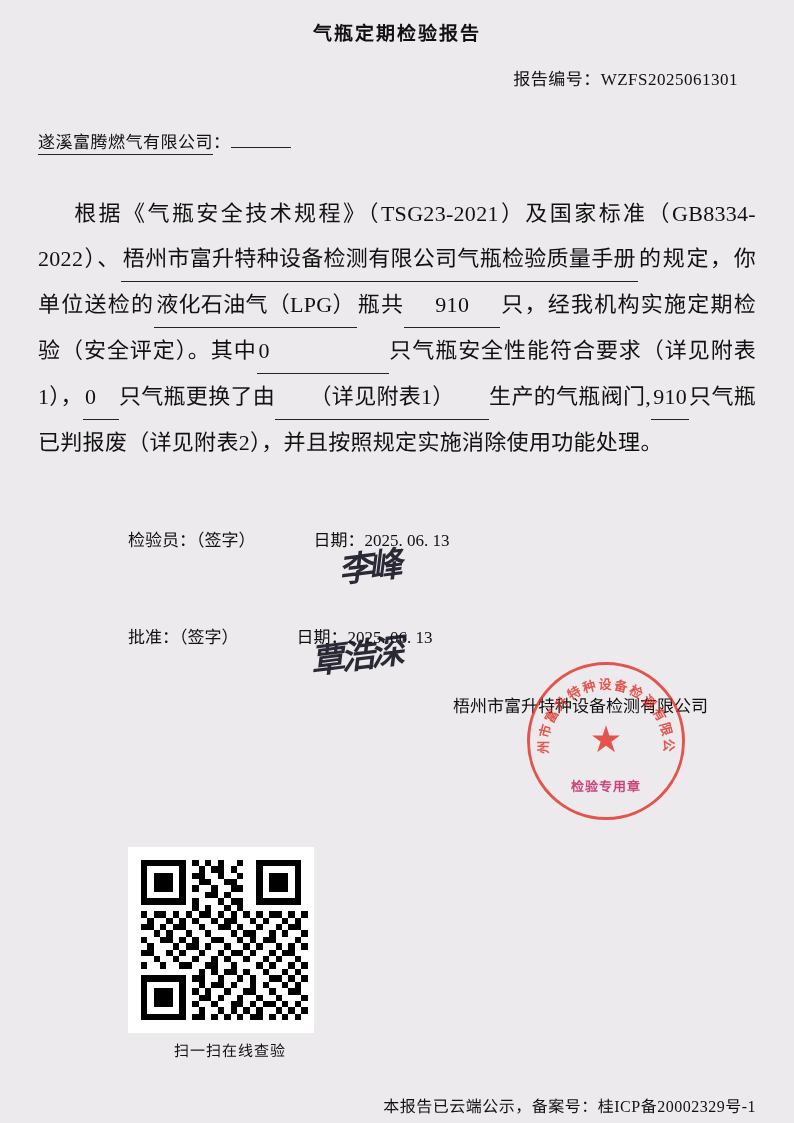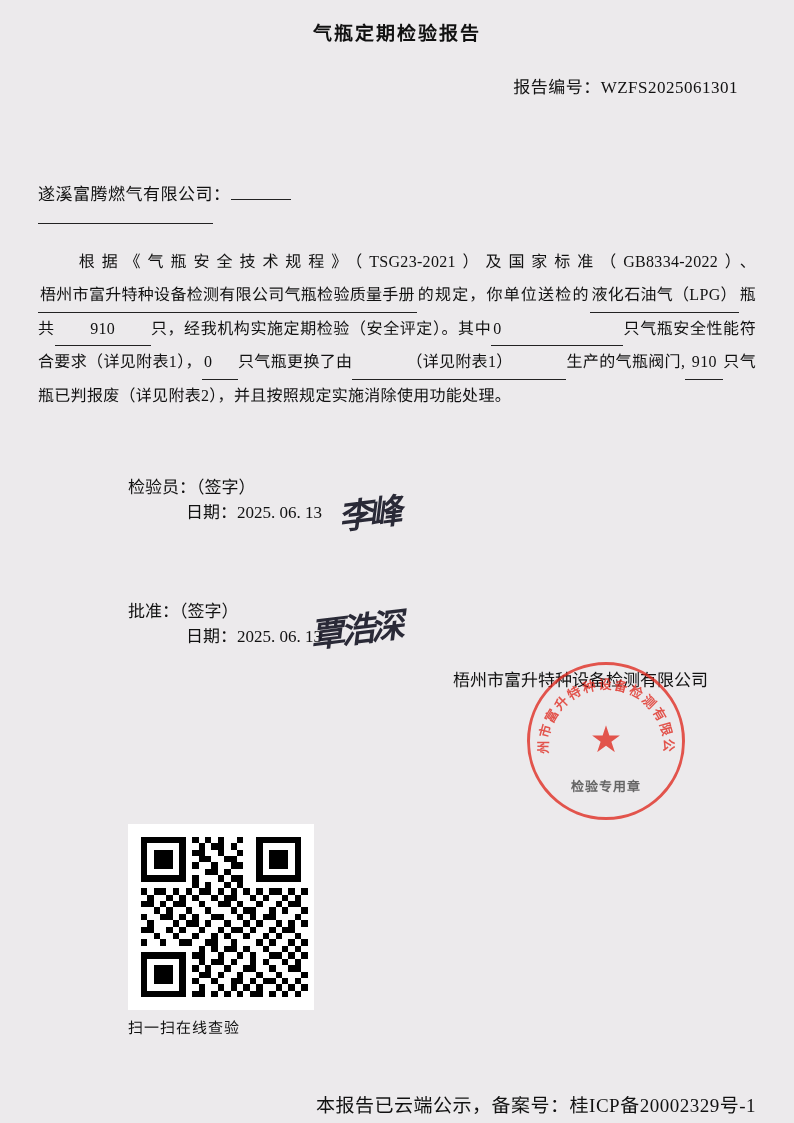--- a/index.html
+++ b/index.html
@@ -26,44 +26,43 @@
     text-align: center;
     font-size: 19px;
     font-weight: bold;
     letter-spacing: 2px;
     margin-top: 18px;
     font-family: "DejaVu Sans", "Liberation Sans", sans-serif;
   }
   .report-no {
     text-align: right;
     font-size: 17px;
-    margin-top: 28px;
+    margin-top: 20px;
     padding-right: 18px;
     font-family: "Liberation Serif", serif;
     letter-spacing: 0.5px;
   }
   .addressee {
     margin-top: 38px;
     font-size: 17px;
     letter-spacing: 0.5px;
   }
   .addressee .u {
     border-bottom: 1px solid #222;
     display: inline-block;
-    padding-bottom: 18px;
-    margin-top: 44px;
+    padding-bottom: 1px;
   }
   .addressee .tail {
     display: inline-block;
     border-bottom: 1px solid #222;
     width: 60px;
   }
   .body-text {
-    margin-top: 22px;
-    font-size: 16px;
+    margin-top: 36px;
+    font-size: 22px;
     line-height: 2.05;
     text-align: justify;
     letter-spacing: 0.3px;
   }
   .ul {
     border-bottom: 1px solid #222;
     display: inline-block;
     text-align: center;
     padding: 0 2px;
   }
@@ -78,21 +77,20 @@
     margin-top: 60px;
     position: relative;
     font-size: 17px;
   }
   .sig-row {
     display: flex;
     align-items: flex-start;
     padding-left: 90px;
     position: relative;
     height: 60px;
-    flex-direction: column;
   }
   .sig-row .label { white-space: nowrap; }
   .sig-row .date {
     margin-left: 58px;
     white-space: nowrap;
     font-family: Liberation Serif, serif;
   }
   .handwrite {
     position: absolute;
     font-family: "Liberation Serif", serif;
@@ -100,21 +98,21 @@
     font-size: 34px;
     color: #1a1a28;
     transform: rotate(-7deg);
     white-space: nowrap;
     opacity: 0.92;
     letter-spacing: -4px;
     font-weight: 600;
   }
   .sig1 { left: 300px; top: 14px; }
   .sig2 { left: 272px; top: 6px; }
-  .sig-row2 { margin-top: 64px; }
+  .sig-row2 { margin-top: 37px; }
   .company-block {
     margin-top: 8px;
     text-align: right;
     font-size: 17px;
     padding-right: 48px;
     line-height: 1.9;
     position: relative;
     z-index: 1;
   }
   .stamp {
@@ -148,52 +146,53 @@
     font-size: 13px;
     font-family: "DejaVu Sans", "Liberation Sans", sans-serif;
     font-weight: bold;
     letter-spacing: 2px;
   }
   .stamp .sub {
     position: absolute;
     width: 100%;
     text-align: center;
     bottom: 22px;
-    color: #404040;
+    color: #be185d;
     font-size: 13px;
     font-weight: bold;
     font-family: "DejaVu Sans", "Liberation Sans", sans-serif;
     letter-spacing: 1px;
   }
   .qr-wrap {
     position: absolute;
     left: 128px;
-    top: 806px;
+    top: 829px;
     width: 204px;
+    text-align: center;
   }
   .qr {
     width: 186px;
     height: 186px;
     background: #fff;
     padding: 0;
     box-sizing: border-box;
     display: block;
   }
   .qr-caption {
     margin-top: 6px;
     font-size: 15px;
     letter-spacing: 1px;
   }
   .footer {
     position: absolute;
     left: 0;
     right: 38px;
     bottom: 24px;
     text-align: right;
-    font-size: 19px;
+    font-size: 16px;
     letter-spacing: 0.5px;
   }
 </style>
 </head>
 <body>
 
 <div class="page">
 
   <div class="doc-title">气瓶定期检验报告</div>
 

